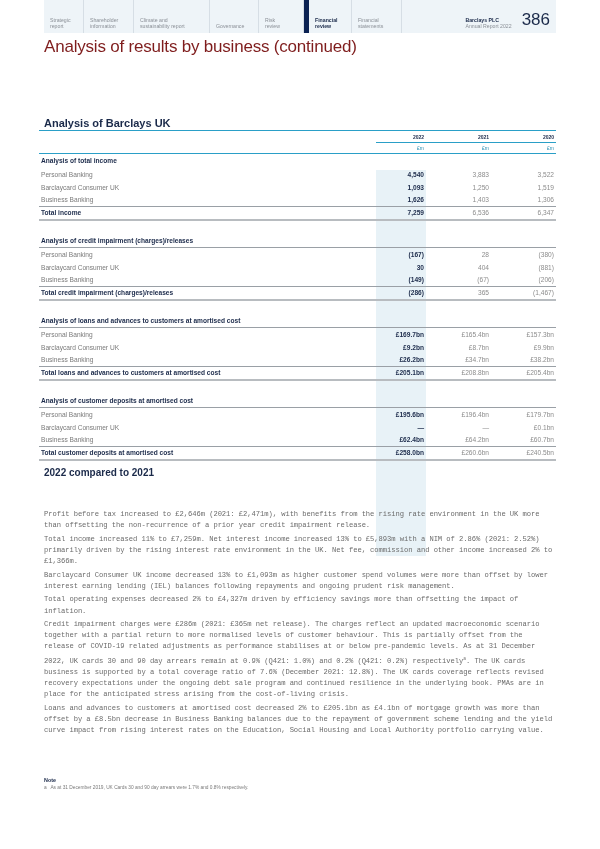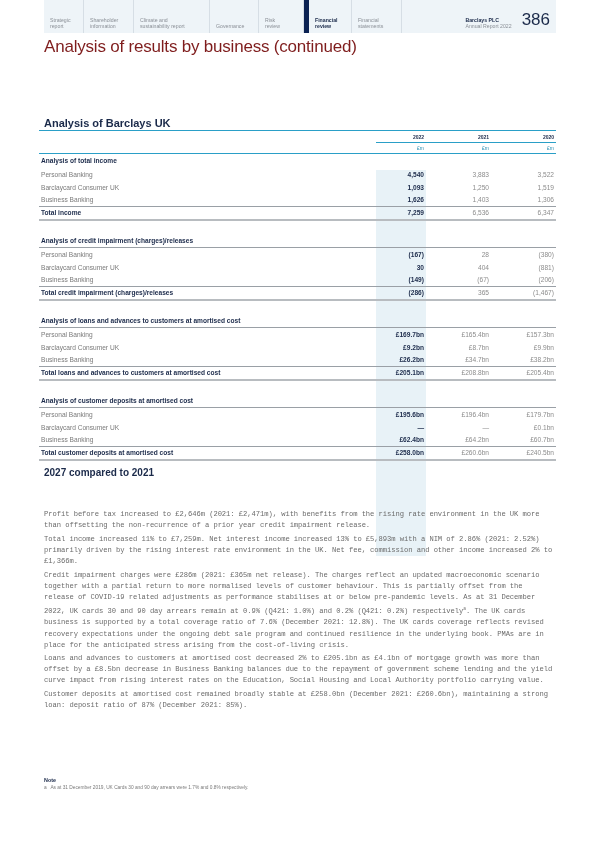--- a/index.html
+++ b/index.html
@@ -258,27 +258,28 @@
           <td class="num cy">£258.0bn</td>
           <td></td>
           <td class="num">£260.6bn</td>
           <td></td>
           <td class="num">£240.5bn</td>
         </tr>
   </tbody>
     </table>
 </div>
 
-<h3 class="compare-title">2027 compared to 2021</h3>
+<h3 class="compare-title">2022 compared to 2021</h3>
 <div class="paras">
   <p>Profit before tax increased to £2,646m (2021: £2,471m), with benefits from the rising rate environment in the UK more than offsetting the non-recurrence of a prior year credit impairment release.</p>
   <p>Total income increased 11% to £7,259m. Net interest income increased 13% to £5,893m with a NIM of 2.86% (2021: 2.52%) primarily driven by the rising interest rate environment in the UK. Net fee, commission and other income increased 2% to £1,366m.</p>
+  <p>Barclaycard Consumer UK income decreased 13% to £1,093m as higher customer spend volumes were more than offset by lower interest earning lending (IEL) balances following repayments and ongoing prudent risk management.</p>
+  <p>Total operating expenses decreased 2% to £4,327m driven by efficiency savings more than offsetting the impact of inflation.</p>
   <p><span>Credit impairment charges were £286m (2021: £365m net release). The charges reflect an updated macroeconomic scenario together with a partial return to more normalised levels of customer behaviour. This is partially offset from the release of COVID-19 related adjustments as performance stabilises at or below pre-pandemic levels. As at 31 December 2022, UK cards 30 and 90 day arrears remain at 0.9% (Q421: 1.0%) and 0.2% (Q421: 0.2%) respectively</span><sup>a</sup><span>. The UK cards business is supported by a total coverage ratio of 7.6% (December 2021: 12.8%). The UK cards coverage reflects revised recovery expectations under the ongoing debt sale program and continued resilience in the underlying book. PMAs are in place for the anticipated stress arising from the cost-of-living crisis.</span></p>
   <p>Loans and advances to customers at amortised cost decreased 2% to £205.1bn as £4.1bn of mortgage growth was more than offset by a £8.5bn decrease in Business Banking balances due to the repayment of government scheme lending and the yield curve impact from rising interest rates on the Education, Social Housing and Local Authority portfolio carrying value.</p>
-  <p>Customer deposits at amortised cost remained broadly stable at £258.0bn (December 2021: £260.6bn), maintaining a strong loan: deposit ratio of 87% (December 2021: 85%).</p>
 </div>
 
 <div class="note">
   <div class="note-title">Note</div>
   <div class="note-text">
     <span>a</span>&nbsp;&nbsp;
     <span>As at 31 December 2019, UK Cards 30 and 90 day arrears were 1.7% and 0.8% respectively.</span>
   </div>
 </div>
 

